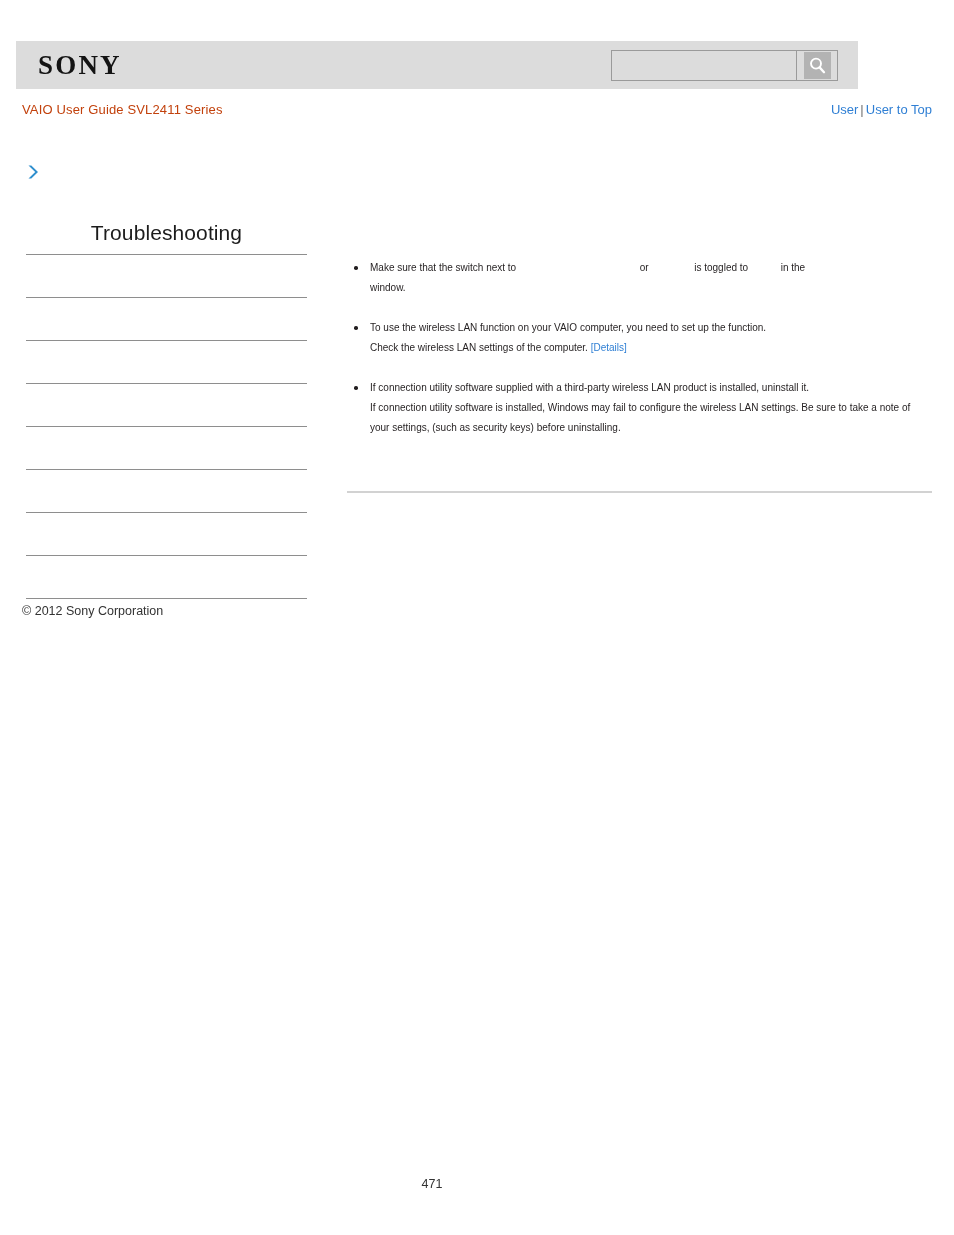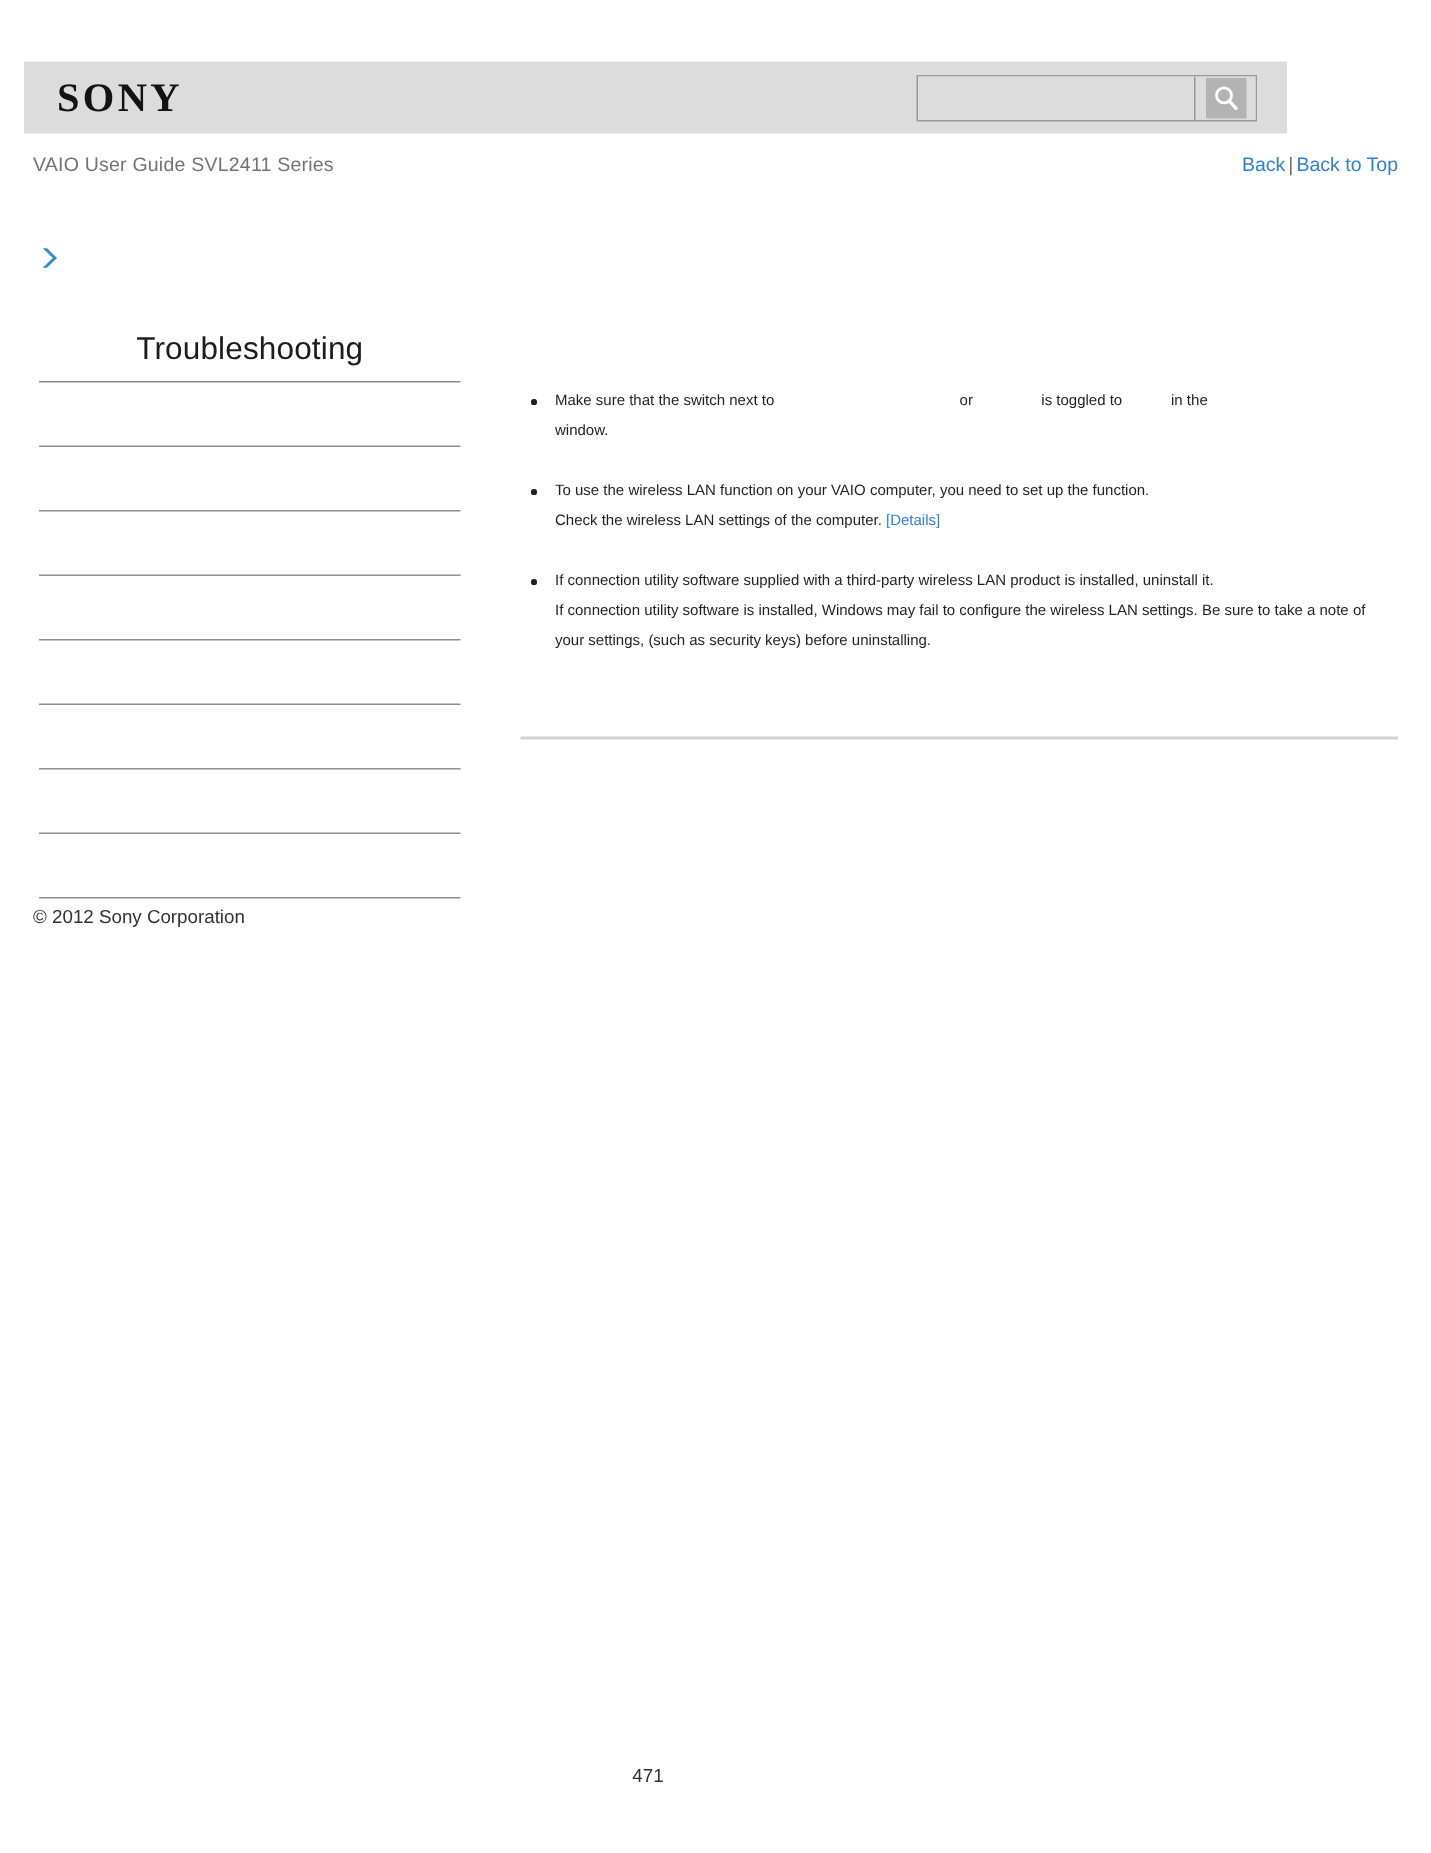--- a/index.html
+++ b/index.html
@@ -87,21 +87,21 @@
     left: 0;
     top: 102px;
     width: 954px;
     height: 20px;
   }
   .guide-title {
     position: absolute;
     left: 22px;
     top: 0;
     font-size: 13px;
-    color: #737373;
+    color: #c2410c;
     letter-spacing: 0.15px;
   }
   .nav-links {
     position: absolute;
     right: 22px;
     top: 0;
     font-size: 13px;
     color: #4a4a4a;
     white-space: nowrap;
   }
@@ -239,21 +239,21 @@
           <line x1="11.6" y1="11.4" x2="16" y2="16.2" stroke="#ffffff" stroke-width="2.3" stroke-linecap="round"></line>
         </svg>
       </span>
     </button>
   </div>
 </div>
 
 <div class="title-row">
   <div class="guide-title">VAIO User Guide SVL2411 Series</div>
   <div class="nav-links">
-    <a href="#">Back</a><span class="nav-sep">|</span><a href="#">Back to Top</a>
+    <a href="#">User</a><span class="nav-sep">|</span><a href="#">User to Top</a>
   </div>
 </div>
 
 <div class="chevron">
   <svg width="18" height="18" viewBox="0 0 18 18" aria-hidden="true">
     <path d="M4.5 2.5 L11.2 9 L4.5 15.5 L7.3 15.5 L14 9 L7.3 2.5 Z" fill="#2f8fce"></path>
   </svg>
 </div>
 
 <div class="sidebar">

